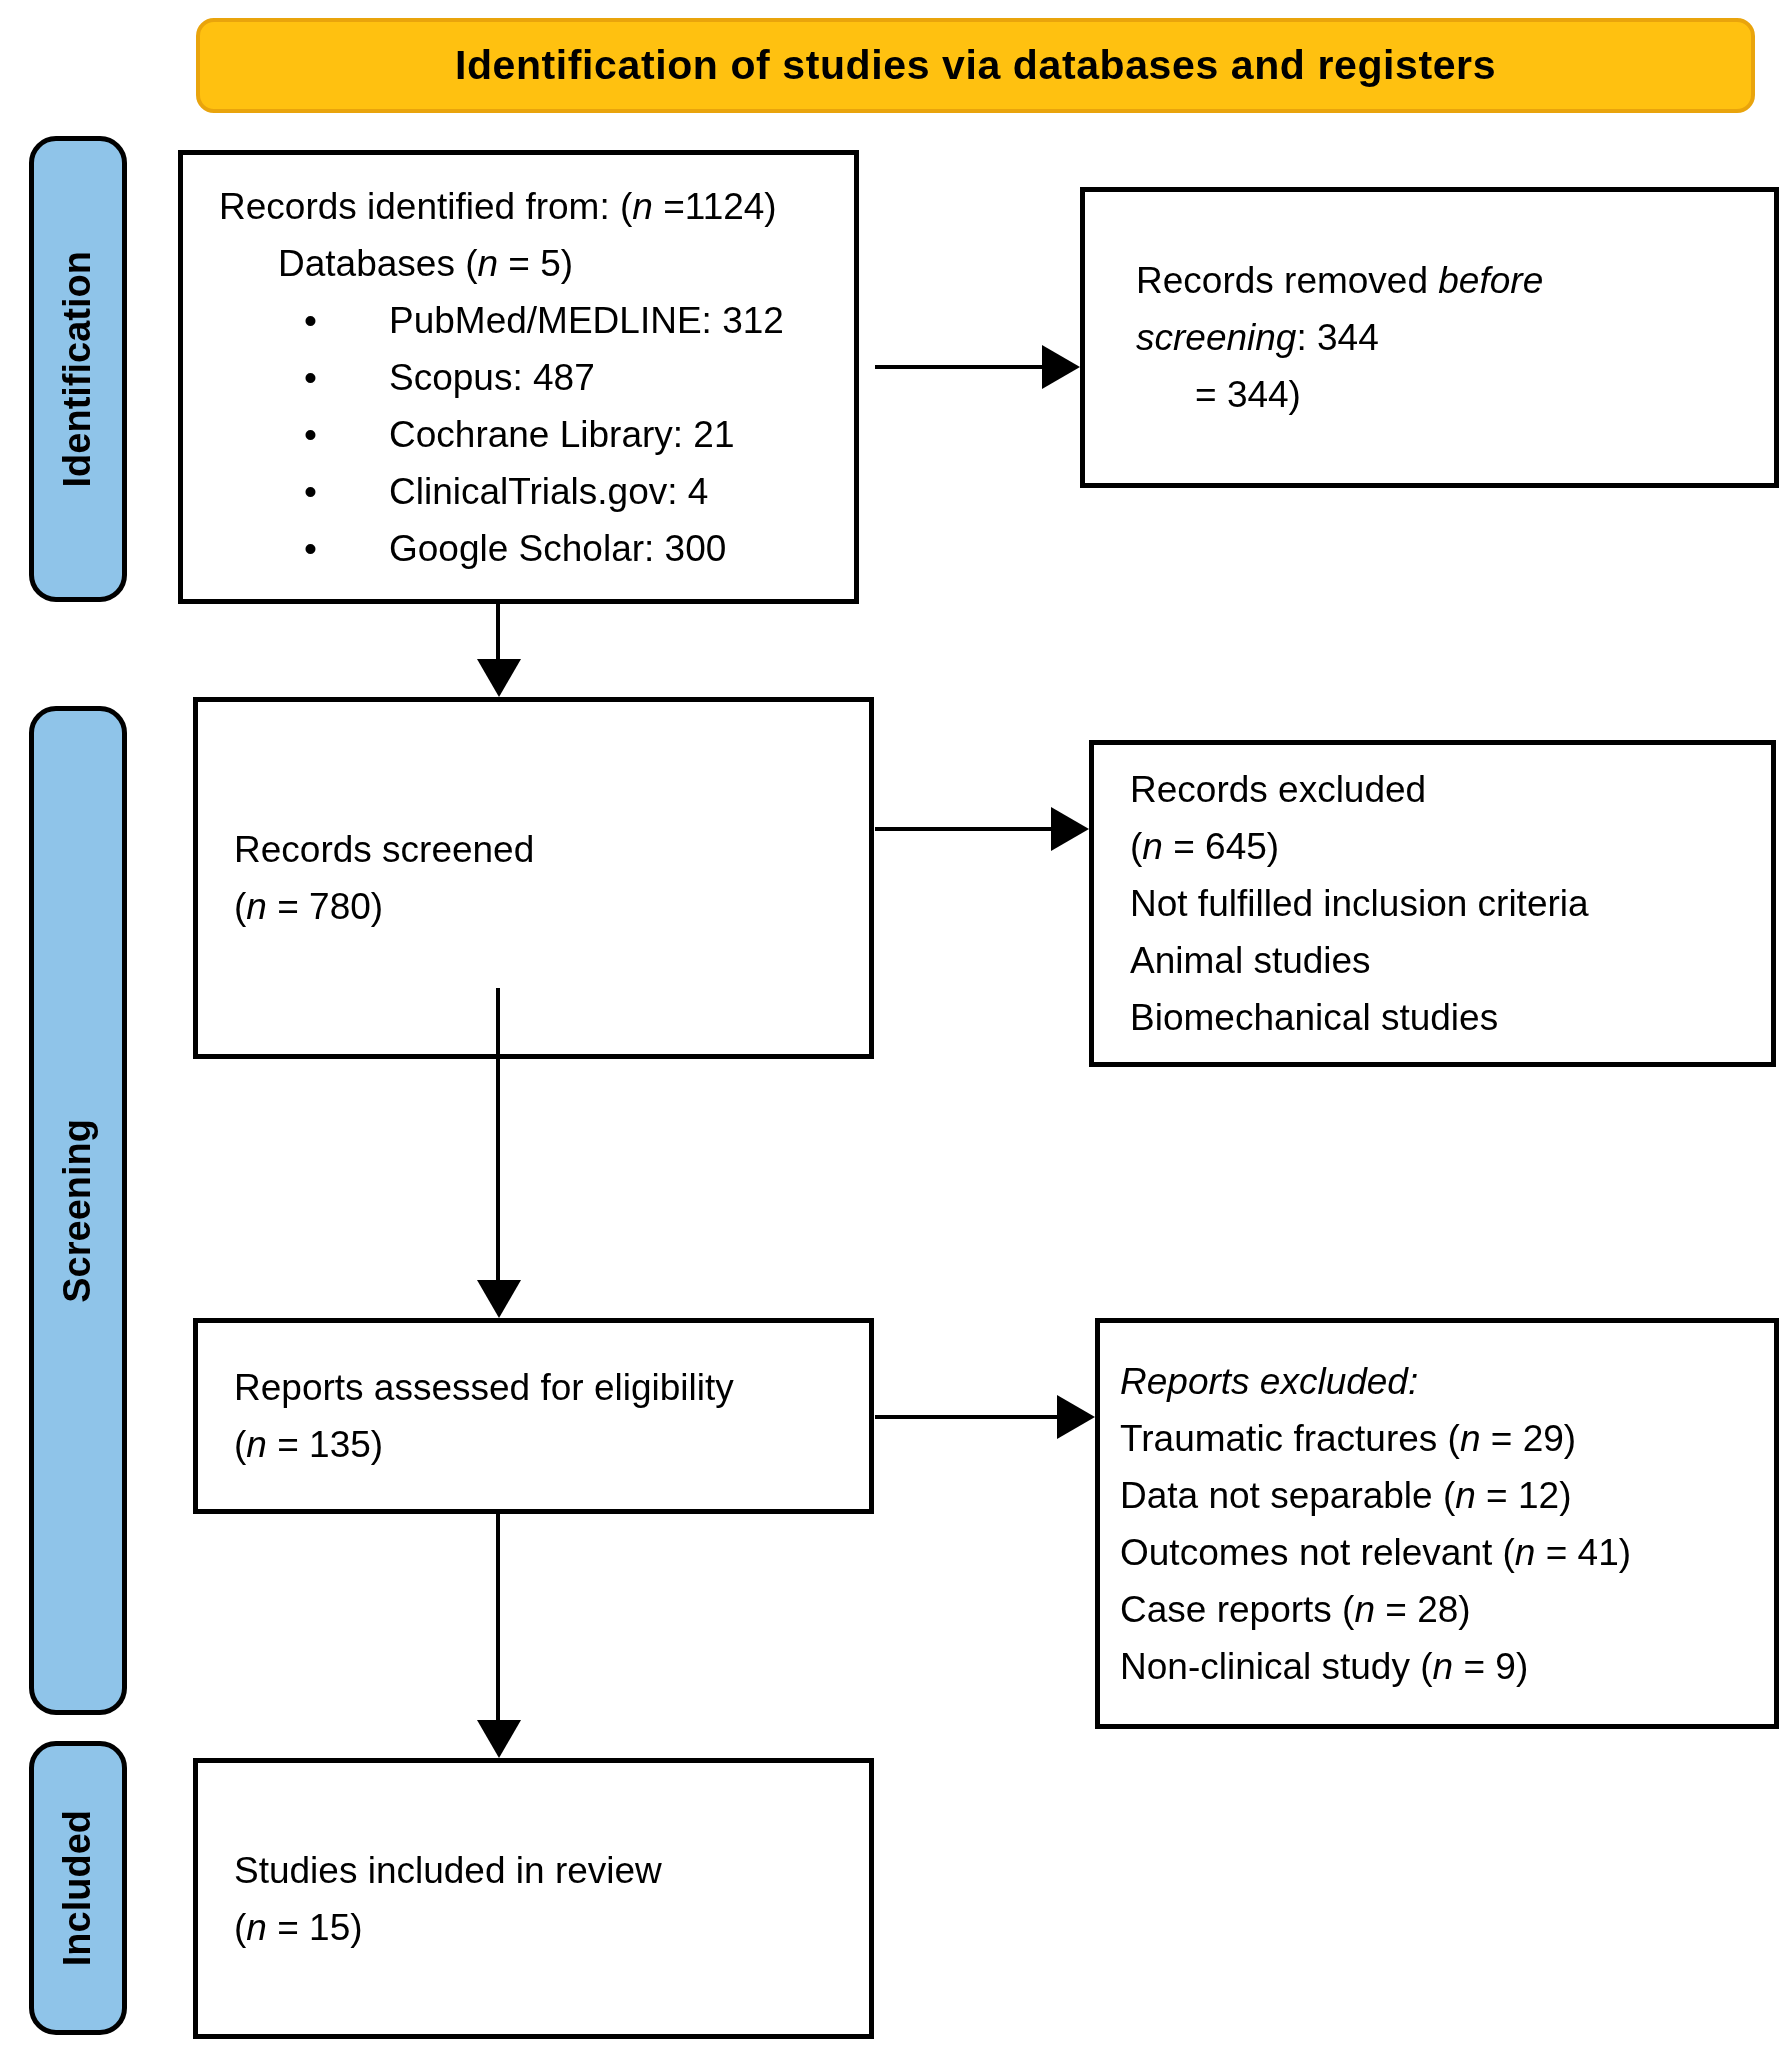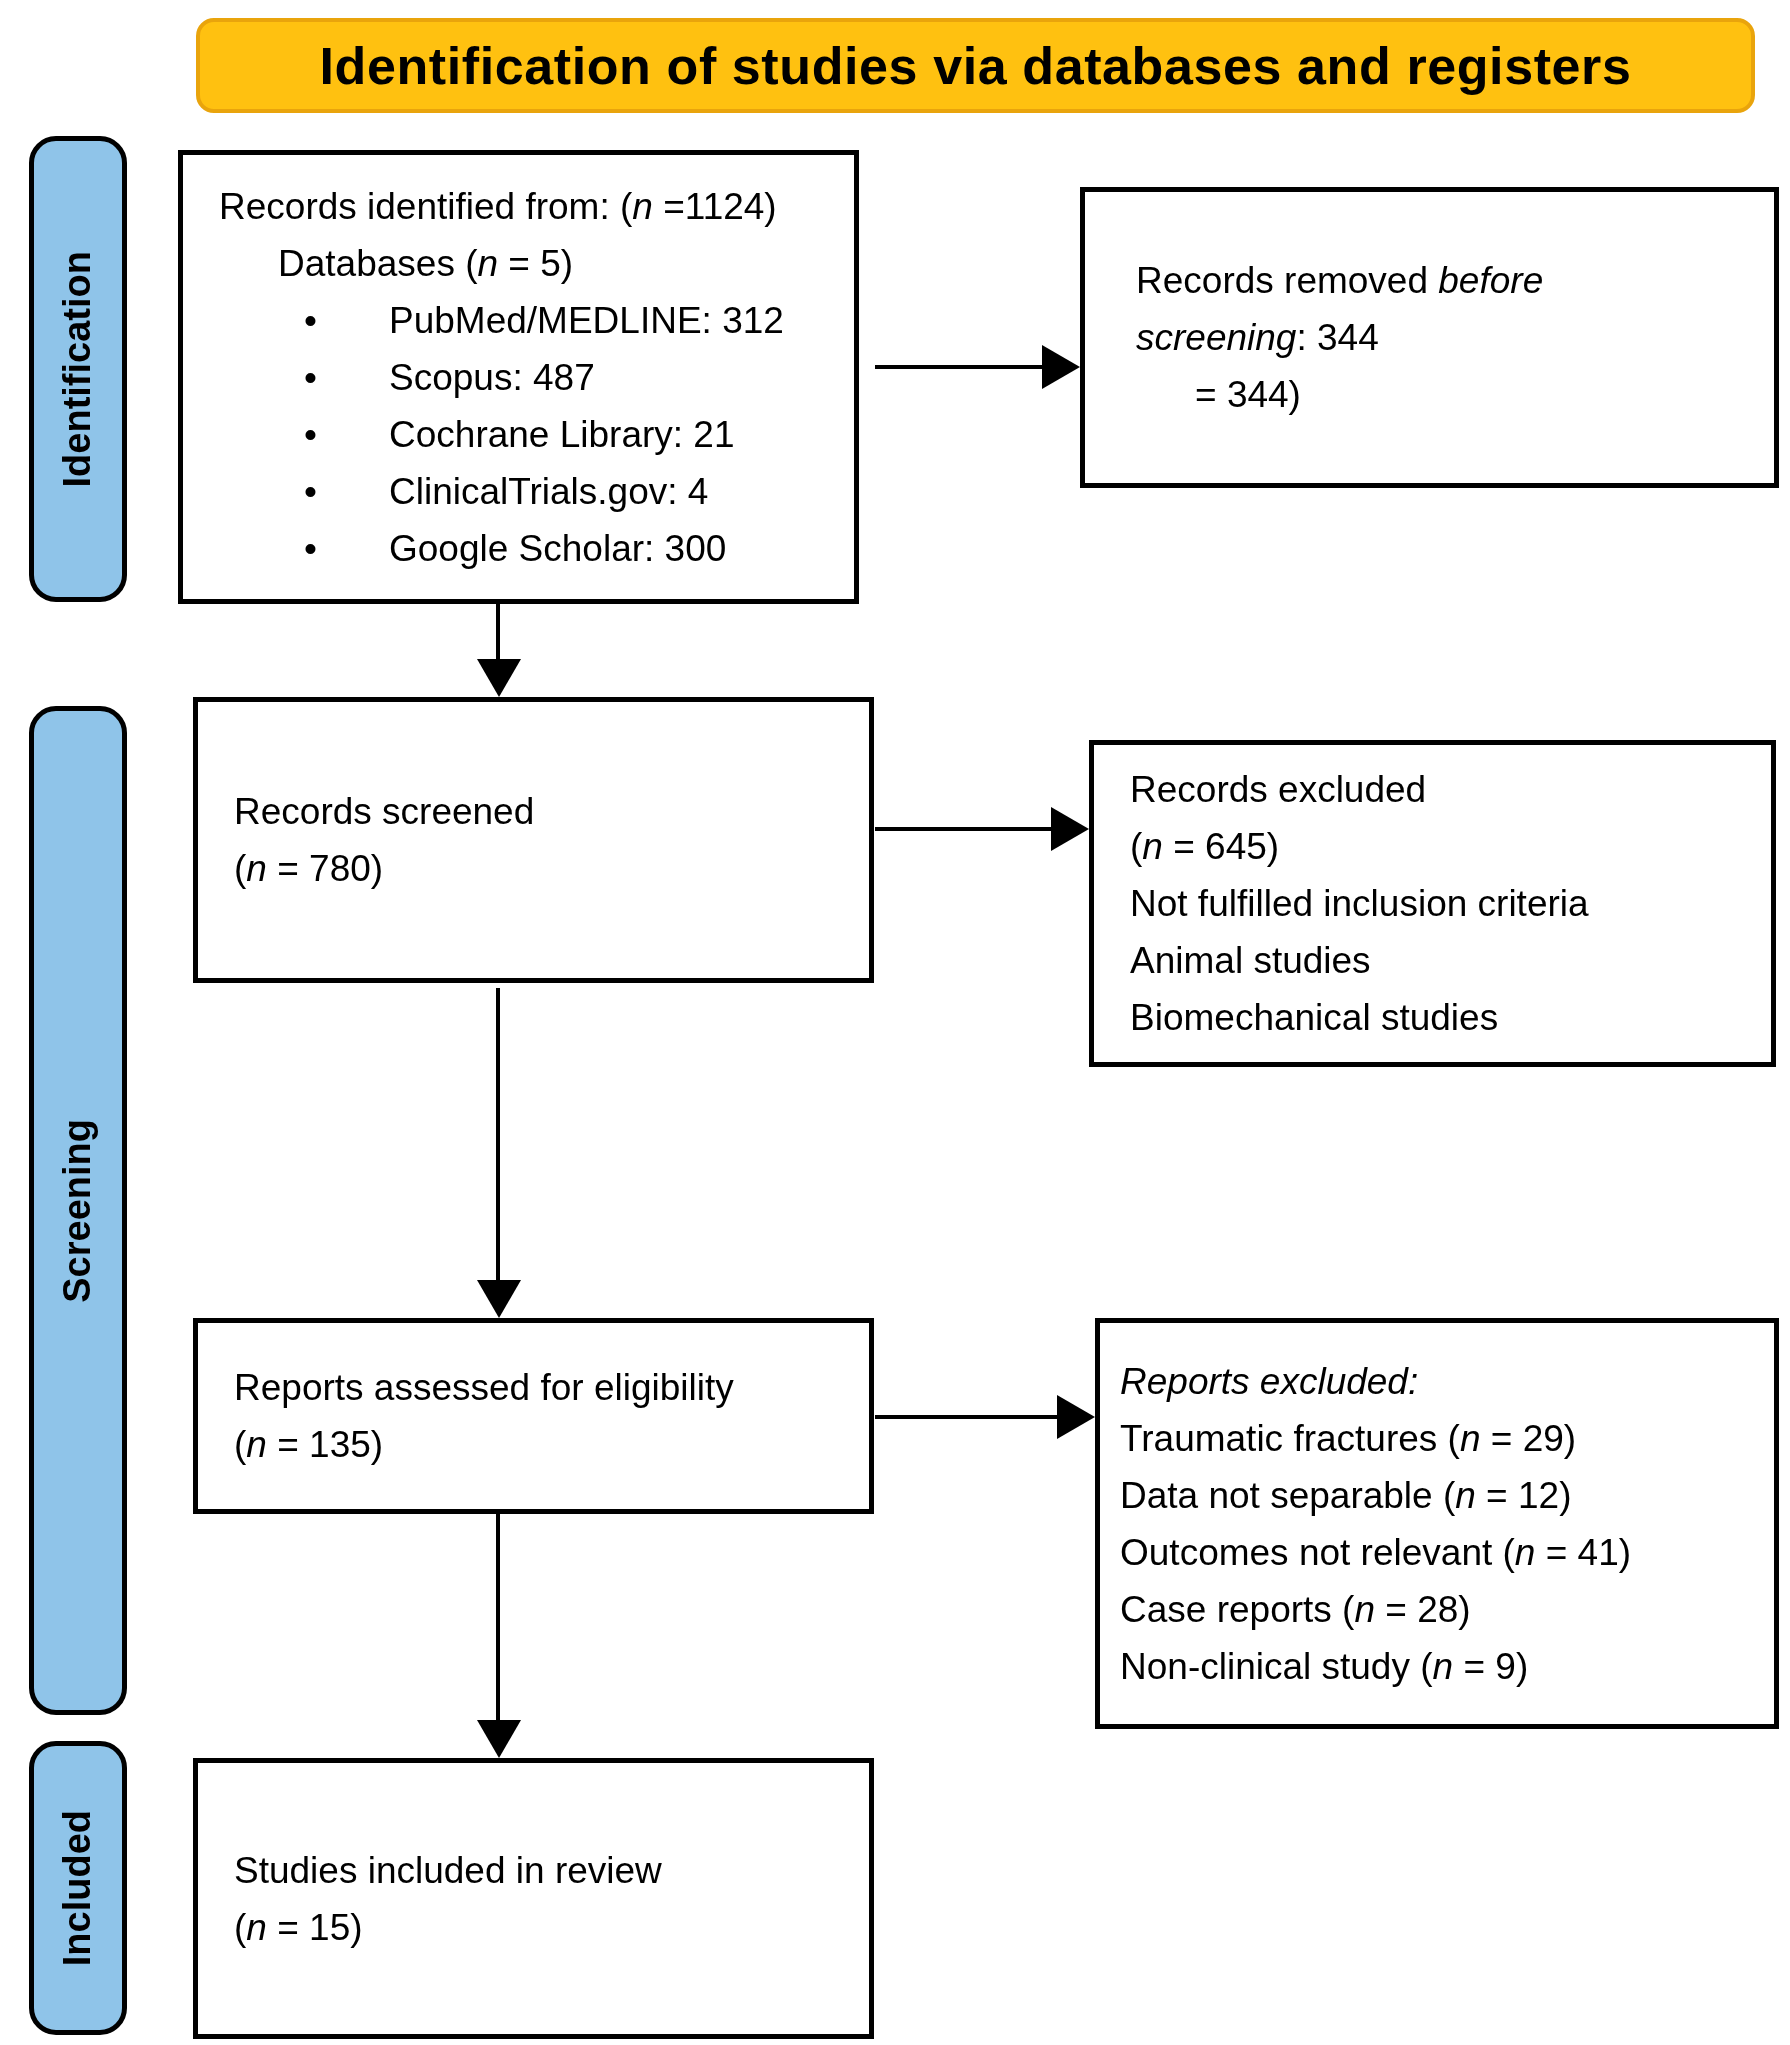--- a/index.html
+++ b/index.html
@@ -15,21 +15,21 @@
   
   #banner{
     position:absolute;left:196px;top:18px;width:1559px;height:95px;
     box-sizing:border-box;
     background:#FFC110;
     border:4.2px solid #E9A40C;
     border-radius:18px;
     display:flex;align-items:center;justify-content:center;
   }
   #banner .title{
-    font-size:52px;font-weight:bold;color:#000000;letter-spacing:0.6px;
+    font-size:41px;font-weight:bold;color:#000000;letter-spacing:0.6px;
   }
 
   
   .stage{
     position:absolute;left:28.6px;width:98px;
     box-sizing:border-box;
     background:#8FC4E9;
     border:5.4px solid #000000;
     border-radius:27px;
     display:flex;align-items:center;justify-content:center;
@@ -49,21 +49,21 @@
     position:absolute;
     box-sizing:border-box;
     background:#ffffff;
     border:5.4px solid #000000;
     display:flex;flex-direction:column;justify-content:center;
     font-size:37px;line-height:57px;
     padding-left:36px;padding-right:14.3px;
   }
   #bx-identified{left:178px;top:150px;width:681px;height:454px;}
   #bx-removed{left:1080px;top:187px;width:699px;height:301px;padding-left:51px;}
-  #bx-screened{left:193px;top:697px;width:681px;height:286px;}
+  #bx-screened{left:193px;top:697px;width:681px;height:362px;}
   #bx-excl-records{left:1089px;top:740px;width:687px;height:327px;}
   #bx-assessed{left:193px;top:1318px;width:681px;height:196px;}
   #bx-excl-reports{left:1095px;top:1318px;width:684px;height:411px;padding-left:20px;}
   #bx-included{left:193px;top:1758px;width:681px;height:281px;}
 
   .tline{white-space:nowrap;}
   .tline .it{font-style:italic;}
   .tline.ind1{padding-left:59px;}
   .tline.ind2{padding-left:85px;}
   .tline .dot{display:inline-block;width:85px;}

